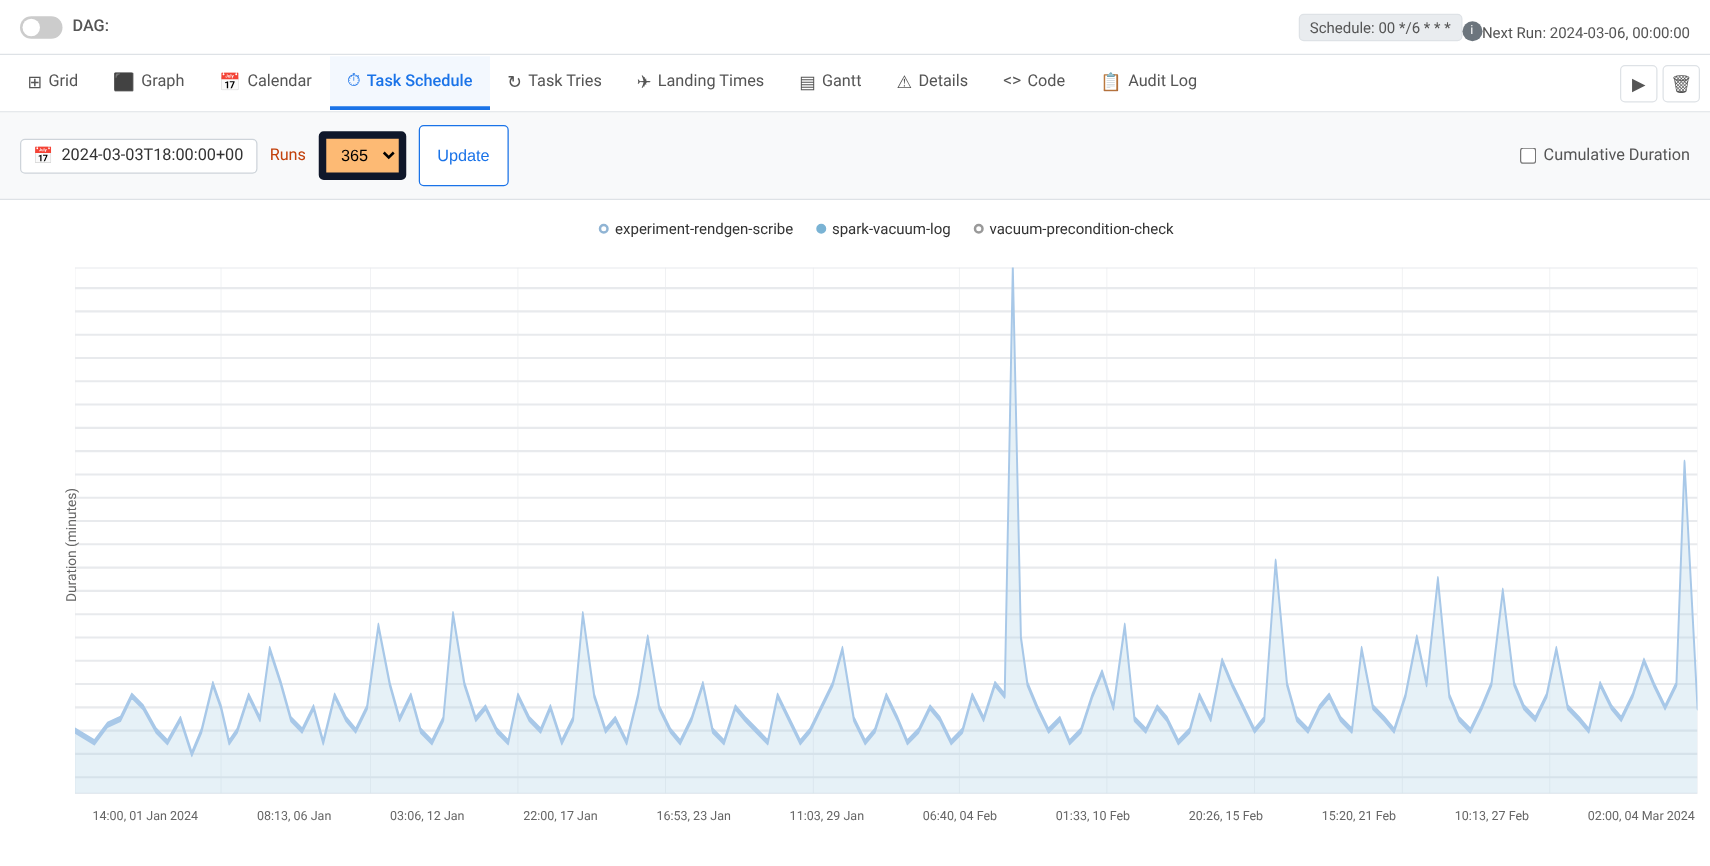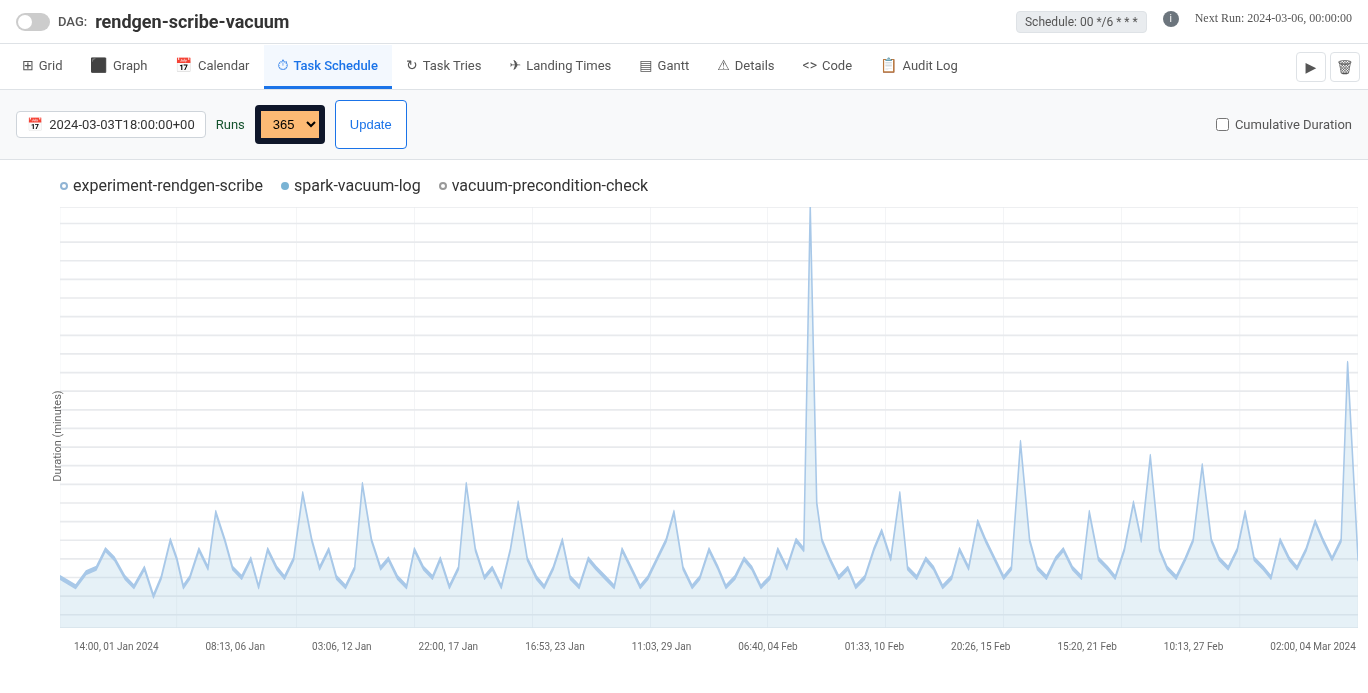--- a/index.html
+++ b/index.html
@@ -14,31 +14,31 @@
     .toggle-switch {
       width: 34px; height: 18px; background: #ccc; border-radius: 9px;
       position: relative; cursor: pointer;
     }
     .toggle-switch::after {
       content: ''; position: absolute; width: 14px; height: 14px;
       background: #fff; border-radius: 50%; top: 2px; left: 2px;
     }
     .dag-label { font-size: 13px; color: #555; font-weight: 500; }
     .dag-name { font-size: 18px; font-weight: 700; color: #333; }
-    .header-right { display: flex; align-items: flex-start; gap: 16px; font-size: 12px; }
+    .header-right { display: flex; align-items: flex-end; gap: 0; font-size: 12px; }
     .schedule-badge {
       background: #e9ecef; border: 1px solid #dee2e6; border-radius: 4px;
       padding: 3px 8px; color: #555;
     }
     .info-icon {
       width: 16px; height: 16px; border-radius: 50%; background: #6c757d;
       color: #fff; display: inline-flex; align-items: center; justify-content: center;
       font-size: 10px; cursor: pointer;
     }
-    .next-run { color: #555; font-family: Liberation Serif, serif; }
+    .next-run { color: #555; }
 
     .nav-tabs {
       display: flex; align-items: center; background: #fff;
       border-bottom: 1px solid #dee2e6; padding: 0 8px; height: 46px;
     }
     .nav-tab {
       display: flex; align-items: center; gap: 5px; padding: 12px 14px;
       cursor: pointer; color: #555; font-size: 13px; border-bottom: 3px solid transparent;
       text-decoration: none; white-space: nowrap;
     }
@@ -59,21 +59,21 @@
       background: #f8f9fa; border-bottom: 1px solid #dee2e6; padding: 10px 16px;
       flex-wrap: wrap;
     }
     .date-input-wrapper {
       display: flex; align-items: center; gap: 6px;
       background: #fff; border: 1px solid #ced4da; border-radius: 4px;
       padding: 5px 10px; cursor: pointer;
     }
     .date-input-wrapper span { font-size: 13px; color: #333; }
     .calendar-icon { color: #666; font-size: 14px; }
-    .runs-label { font-size: 13px; color: #14532d; }
+    .runs-label { font-size: 13px; color: #c2410c; }
     .runs-select {
       background: #fdba74; border: 6px solid #0f172a; border-radius: 4px;
       padding: 5px 8px; font-size: 13px; cursor: pointer;
     }
     .update-btn {
       background: #fff; border: 1px solid #1a73e8; color: #1a73e8;
       border-radius: 4px; padding: 16px 14px; cursor: pointer; font-size: 13px;
     }
     .cumulative-label {
       margin-left: auto; display: flex; align-items: center; gap: 6px;
@@ -82,38 +82,37 @@
     .cumulative-label input[type=checkbox] { cursor: pointer; }
 
     .chart-container {
       background: #fff; margin: 0; padding: 16px 10px 40px 60px;
       position: relative; height: calc(693px - 44px - 46px - 52px);
       overflow: hidden;
     }
 
     .legend {
       display: flex; align-items: center; gap: 18px;
-      justify-content: flex-start; margin-bottom: 12px; font-size: 16px;
+      justify-content: center; margin-bottom: 24px; font-size: 12px;
     }
     .legend-item { display: flex; align-items: center; gap: 5px; cursor: pointer; }
     .legend-dot {
       width: 8px; height: 8px; border-radius: 50%; border: 2px solid;
     }
     .legend-dot.blue { border-color: #90b4d4; background: transparent; }
     .legend-dot.steel { border-color: #7ab3d4; background: #7ab3d4; }
     .legend-dot.outline { border-color: #999; background: transparent; }
   </style>
 </head>
 <body>
 
 <div class="header">
   <div class="header-left">
     <div class="toggle-switch"></div>
     <span class="dag-label">DAG:</span>
-    <span class="dag-name">rendgen-scribe-vacuum</span>
   </div>
   <div class="header-right">
     <span class="schedule-badge">Schedule: 00 */6 * * *</span>
     <span class="info-icon">i</span>
     <span class="next-run">Next Run: 2024-03-06, 00:00:00</span>
   </div>
 </div>
 
 <div class="nav-tabs">
   <a class="nav-tab">

